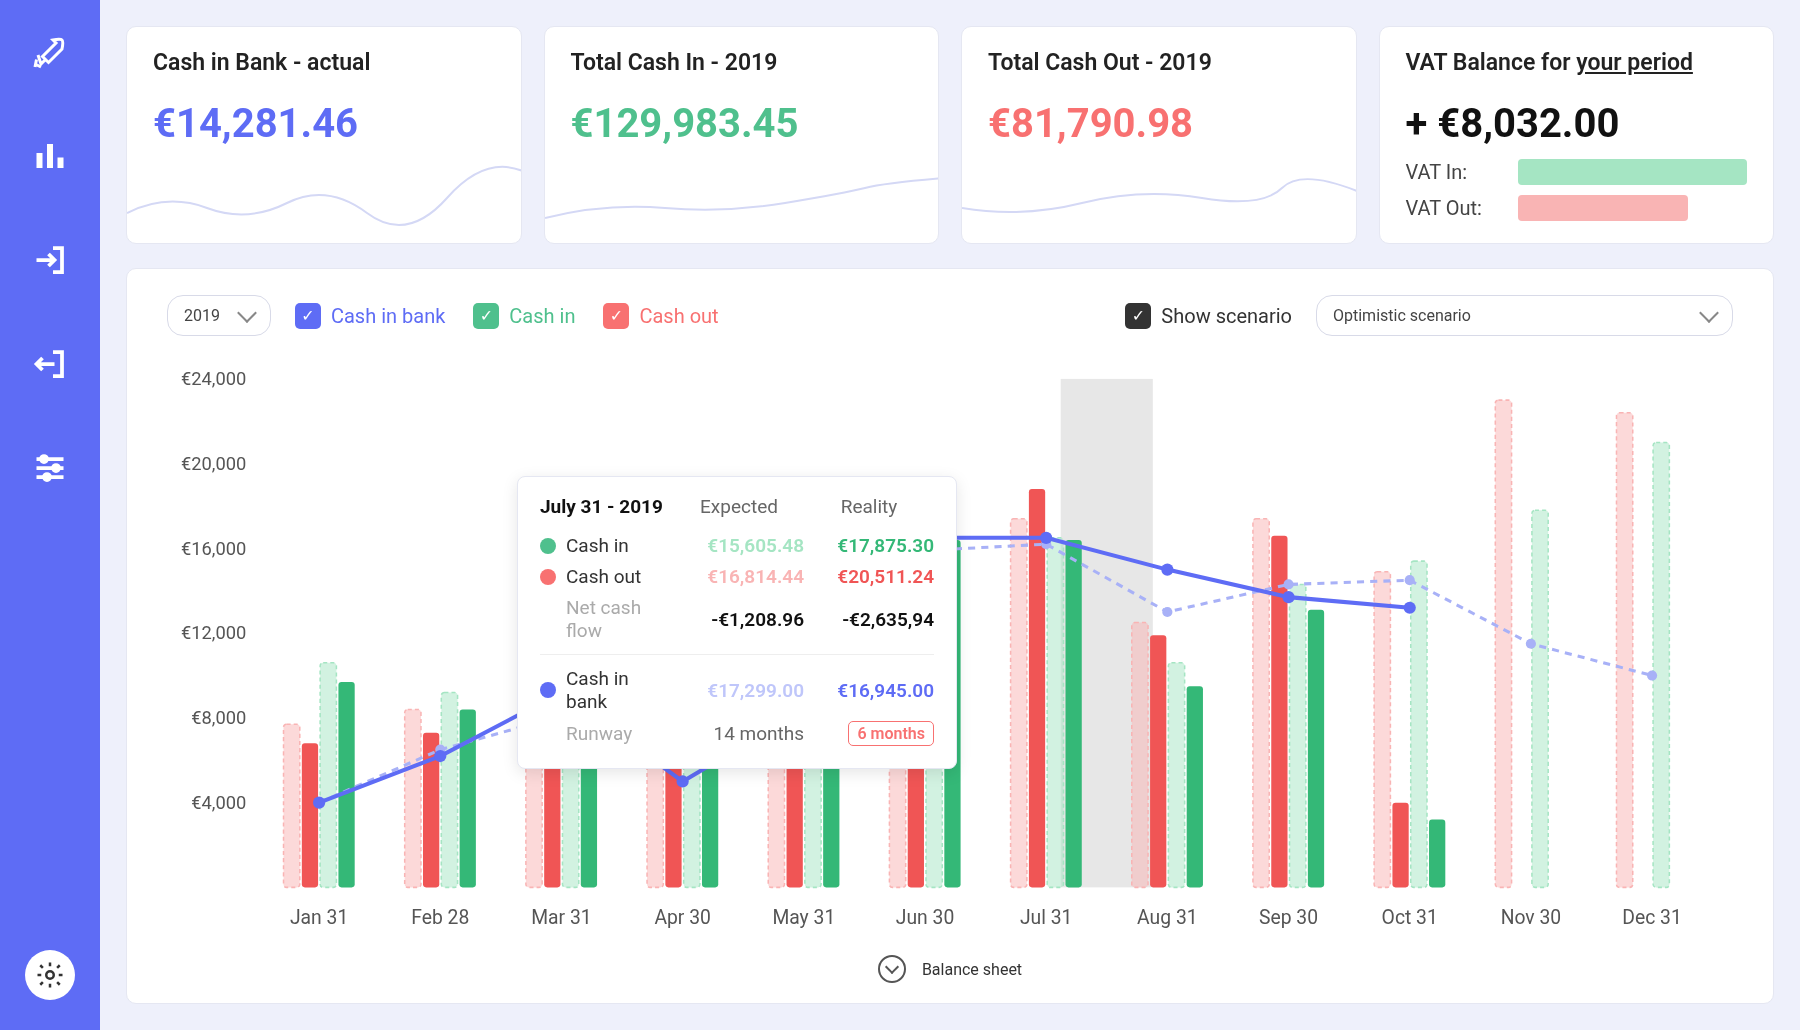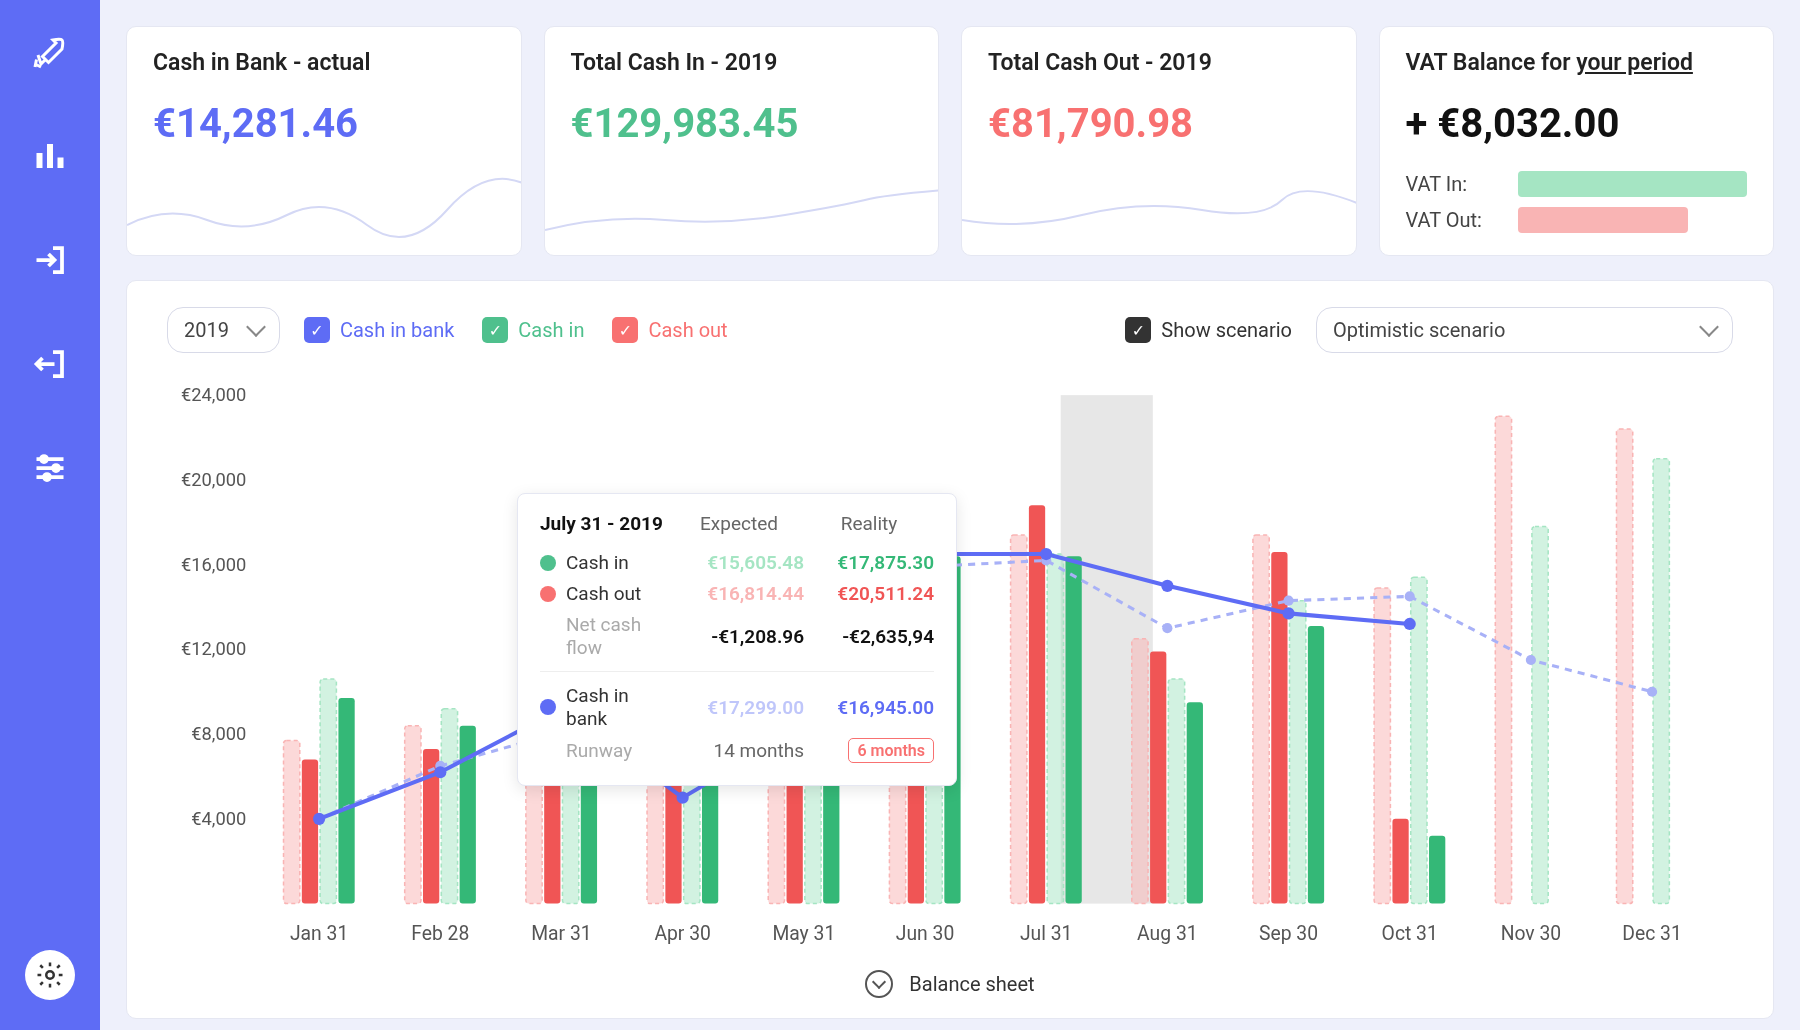--- a/index.html
+++ b/index.html
@@ -12,29 +12,29 @@
 .main{flex:1;padding:26px;display:flex;flex-direction:column;gap:24px}
 .cards{display:flex;gap:22px}
 .card{flex:1;background:#fff;border:1px solid #e5e7f2;border-radius:10px;padding:22px 26px;position:relative;overflow:hidden;min-height:176px}
 .card-title{font-size:23px;font-weight:600;color:#222;margin-bottom:24px}
 .card-value{font-size:40px;font-weight:700}
 .val-blue{color:#5e6cf5}
 .val-green{color:#4fc08d}
 .val-red{color:#f87171}
 .sparkline{position:absolute;left:0;right:0;bottom:0;height:80px}
 .vat-card .period{text-decoration:underline}
-.vat-card .card-value{color:#111;margin-bottom:24px}
+.vat-card .card-value{color:#111;margin-bottom:12px}
 .vat-row{display:flex;align-items:center;gap:24px;margin-top:10px}
 .vat-row span{font-size:20px;color:#444;width:88px}
 .vat-bar{height:26px;border-radius:4px}
 .vat-in-bar{flex:1;background:#a5e5c3}
 .vat-out-bar{width:170px;background:#f9b4b4}
 .chart-card{flex:1;background:#fff;border:1px solid #e5e7f2;border-radius:10px;padding:26px 40px 20px;display:flex;flex-direction:column;position:relative}
 .chart-header{display:flex;align-items:center;gap:24px;margin-bottom:30px}
-.dropdown{border:1px solid #d8dae8;border-radius:16px;padding:10px 16px;font-size:20px;color:#444;display:flex;align-items:center;gap:20px;cursor:pointer;background:#fff}
+.dropdown{border:1px solid #d8dae8;border-radius:16px;padding:10px 16px;font-size:16px;color:#444;display:flex;align-items:center;gap:20px;cursor:pointer;background:#fff}
 .chev{width:14px;height:14px;border-right:2px solid #888;border-bottom:2px solid #888;transform:rotate(45deg);margin-top:-6px}
 .legend{display:flex;gap:28px}
 .legend-item{display:flex;align-items:center;gap:10px;font-size:20px;cursor:pointer}
 .legend-check{width:26px;height:26px;border-radius:5px;display:flex;align-items:center;justify-content:center;color:#fff;font-size:16px}
 .chk-blue{background:#5e6cf5}
 .chk-green{background:#4fc08d}
 .chk-red{background:#f87171}
 .lg-blue{color:#5e6cf5}
 .lg-green{color:#4fc08d}
 .lg-red{color:#f87171}
@@ -52,21 +52,21 @@
 .dot-g{background:#4fc08d}.dot-r{background:#f87171}.dot-b{background:#5e6cf5}
 .tt-row .lbl{flex:1;color:#333}
 .tt-row .lbl.mute{color:#aaa}
 .tt-row .exp,.tt-row .real{width:130px;text-align:right;font-weight:600}
 .exp.g{color:#a5e5c3}.real.g{color:#34b877}
 .exp.r{color:#f9b4b4}.real.r{color:#f05555}
 .exp.k{color:#111}.real.k{color:#111}
 .exp.b{color:#bfc6fa}.real.b{color:#5e6cf5}
 .tt-div{border-top:1px solid #eee;margin:8px 0}
 .runway-badge{display:inline-block;border:1px solid #f87171;color:#f87171;border-radius:5px;padding:2px 8px;font-size:16px}
-.bal-sheet{display:flex;align-items:center;justify-content:center;gap:16px;padding-top:14px;font-size:20px;color:#333;cursor:pointer}
+.bal-sheet{display:flex;align-items:center;justify-content:center;gap:16px;padding-top:14px;font-size:16px;color:#333;cursor:pointer}
 .bal-sheet .circ{width:28px;height:28px;border:2px solid #555;border-radius:50%;display:flex;align-items:center;justify-content:center}
 .bal-sheet .circ .chev{width:10px;height:10px;border-color:#555;margin-top:-4px}
 </style>
 </head>
 <body>
 
 <div class="sidebar">
   <div class="sidebar-icon">
       <svg viewBox="0 0 24 24" fill="none" stroke="currentColor" stroke-width="2">
         <path d="M4 14l2 6 3-3M14 4s5-1 6 0 0 6 0 6l-9 9-4-4 9-9z"></path>

